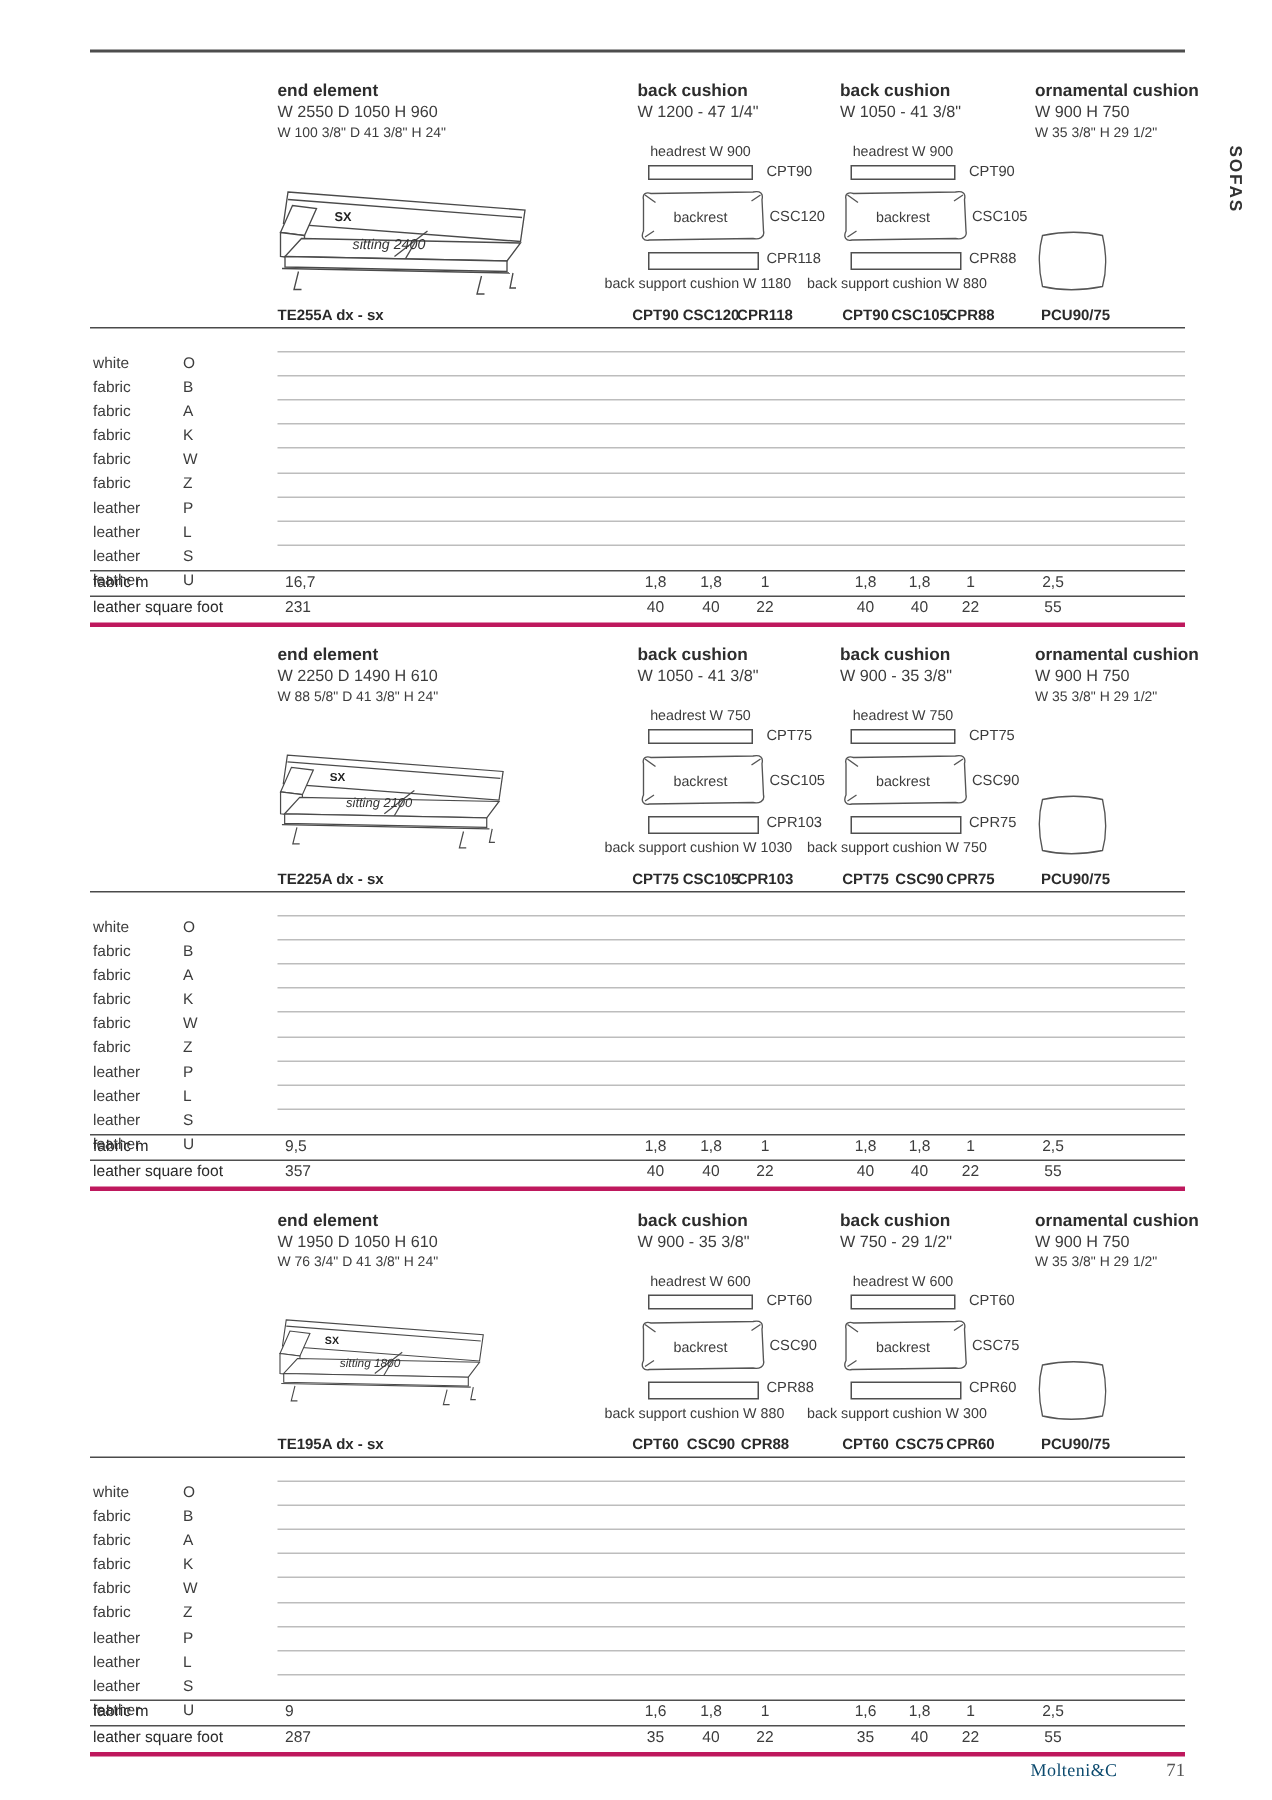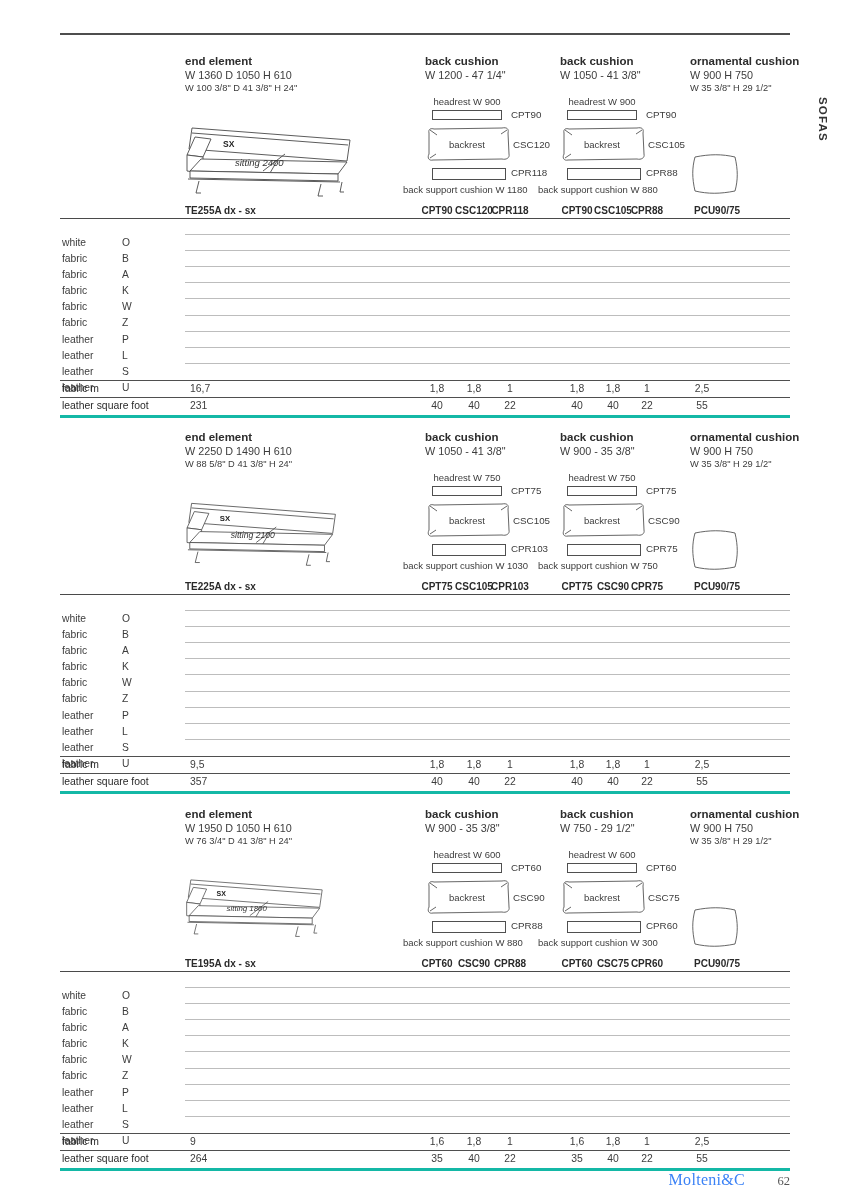--- a/index.html
+++ b/index.html
@@ -32,42 +32,42 @@
   .br-text{font:9.5px "Liberation Sans",sans-serif;fill:#3c3c3c}
   .orn .cushion{position:absolute;top:97px;left:0}
   .spec{position:absolute;left:60px;top:150px;width:730px}
   .thead{position:relative;height:13px;border-bottom:1px solid #4a4a4a}
   .thead span{position:absolute;top:0;font-weight:bold;font-size:10px;color:#2a2a2a;white-space:nowrap}
   .mrow{position:relative;height:16.1px}
   .mrow .vline{position:absolute;left:125px;right:0;bottom:0;border-bottom:1px solid #bdbdbd}
   .mrow span{position:absolute;top:18px;font-size:10.3px}
   .m-type{left:2px}.m-code{left:62px}
   .frow{position:relative;height:16.5px;border-top:1px solid #4f4f4f;border-bottom:1px solid #4f4f4f}
-  .lrow{position:relative;height:16.5px;border-bottom:3px solid #14b8a6}
+  .lrow{position:relative;height:16.5px;border-bottom:3px solid #be185d}
   .frow span,.lrow span{position:absolute;top:2px;font-size:10.4px;white-space:nowrap}
   .rlabel{left:2px;font-weight:normal;color:#2a2a2a}
   .p-model{left:125px}
   .p-val{left:130px}
   .cc{transform:translateX(-50%)}
   .p-c1{left:377px}.p-c2{left:414px}.p-c3{left:450px}.p-c4{left:517px}.p-c5{left:553px}.p-c6{left:587px}
   .p-c7h{left:634px}.p-c7{left:642px}
   .footer{position:absolute;left:60px;top:1171px;width:730px;text-align:right}
-  .brand{font-family:"Liberation Serif",serif;font-size:16px;color:#3b82f6;letter-spacing:.3px}
+  .brand{font-family:"Liberation Serif",serif;font-size:12px;color:#0c4a6e;letter-spacing:.3px}
   .pageno{font-family:"Liberation Serif",serif;font-size:12.5px;color:#555;margin-left:28px}
 </style>
 </head>
 <body>
 
 <div class="top-rule"></div>
 <div class="side-tab">SOFAS</div>
 
 <div class="section" id="s0">
   <div class="colA">
     <div class="h3">end element</div>
-    <div class="dim">W 1360 D 1050 H 610</div>
+    <div class="dim">W 2550 D 1050 H 960</div>
     <div class="dim-sm">W 100 3/8" D 41 3/8" H 24"</div>
     <svg class="sofa" width="172" height="78" viewBox="0 0 172 78">
       <path d="M7,7 L165,19 L162,40 L4,28 Z"></path>
       <path class="nofill" d="M7,12 L163,24"></path>
       <path d="M2,34 L10,16 L26,18 L18,36 Z"></path>
       <path d="M2,34 L18,36 L18,52 L2,50 Z"></path>
       <path d="M16,38 L162,41 L153,53 L5,50 Z"></path>
       <path class="nofill" d="M92,40 L85,52"></path>
       <path d="M5,50 L153,53 L153,60 L5,57 Z"></path>
       <path class="nofill" d="M3,58 L155,61"></path>
@@ -479,28 +479,28 @@
       <span class="p-c1 cc">1,6</span>
       <span class="p-c2 cc">1,8</span>
       <span class="p-c3 cc">1</span>
       <span class="p-c4 cc">1,6</span>
       <span class="p-c5 cc">1,8</span>
       <span class="p-c6 cc">1</span>
       <span class="p-c7 cc">2,5</span>
     </div>
     <div class="lrow">
       <span class="rlabel">leather square foot</span>
-      <span class="p-val">264</span>
+      <span class="p-val">287</span>
       <span class="p-c1 cc">35</span>
       <span class="p-c2 cc">40</span>
       <span class="p-c3 cc">22</span>
       <span class="p-c4 cc">35</span>
       <span class="p-c5 cc">40</span>
       <span class="p-c6 cc">22</span>
       <span class="p-c7 cc">55</span>
     </div>
   </div>
 </div>
 
 <div class="footer">
   <span class="brand">Molteni&amp;C</span>
-  <span class="pageno">62</span>
+  <span class="pageno">71</span>
 </div>
 
 </body></html>

